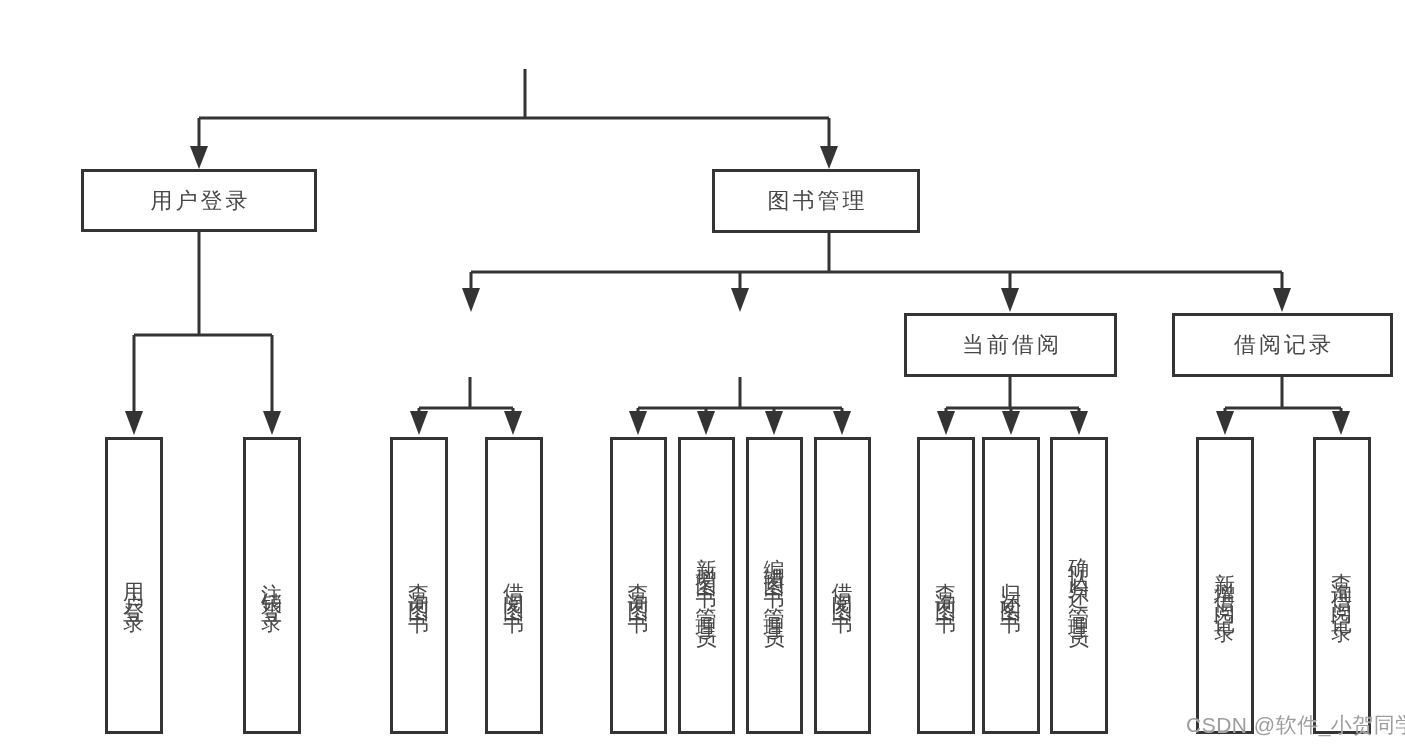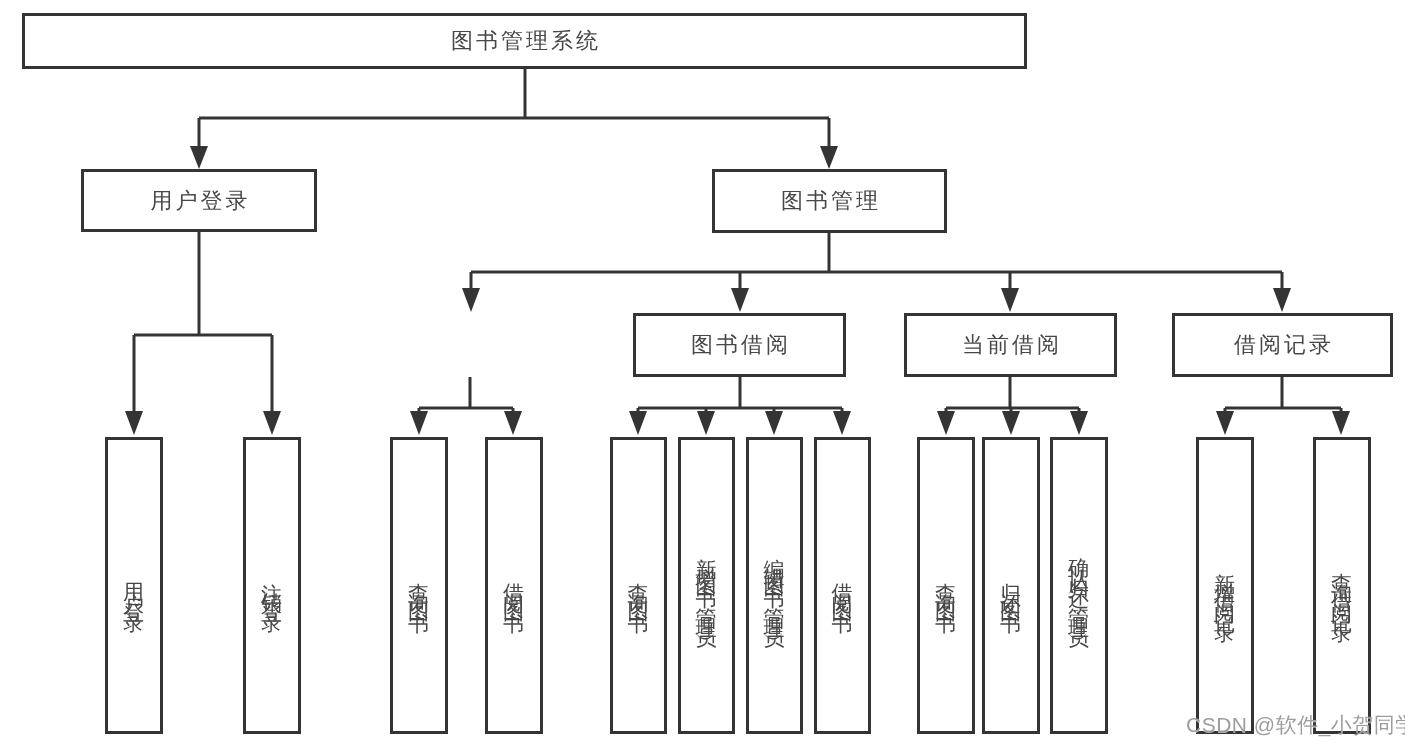--- a/index.html
+++ b/index.html
@@ -80,34 +80,28 @@
       <polygon points="765,411 783,411 774,435"></polygon>
       <polygon points="833,411 851,411 842,435"></polygon>
       <polygon points="937,411 955,411 946,435"></polygon>
       <polygon points="1002,411 1020,411 1011,435"></polygon>
       <polygon points="1070,411 1088,411 1079,435"></polygon>
       <polygon points="1216,411 1234,411 1225,435"></polygon>
       <polygon points="1332,411 1350,411 1341,435"></polygon>
     </g>
   </svg>
 
-  <div class="node" style="left:22px;top:13px;width:1005px;height:56px">
-    <span class="lbl">图书管理系统</span>
-  </div>
 
   <div class="node" style="left:81px;top:169px;width:236px;height:63px">
     <span class="lbl">用户登录</span>
   </div>
-  <div class="node" style="left:712px;top:169px;width:235px;height:64px">
+  <div class="node" style="left:712px;top:169px;width:208px;height:64px">
     <span class="lbl">图书管理</span>
   </div>
 
-  <div class="node" style="left:633px;top:313px;width:213px;height:64px">
-    <span class="lbl">图书借阅</span>
-  </div>
   <div class="node" style="left:1172px;top:313px;width:221px;height:64px">
     <span class="lbl">借阅记录</span>
   </div>
   <div class="node" style="left:904px;top:313px;width:213px;height:64px">
     <span class="lbl">当前借阅</span>
   </div>
 
   <div class="node leaf" style="left:105px;top:437px;width:58px;height:297px">
     <span class="lbl">用户登录</span>
   </div>

